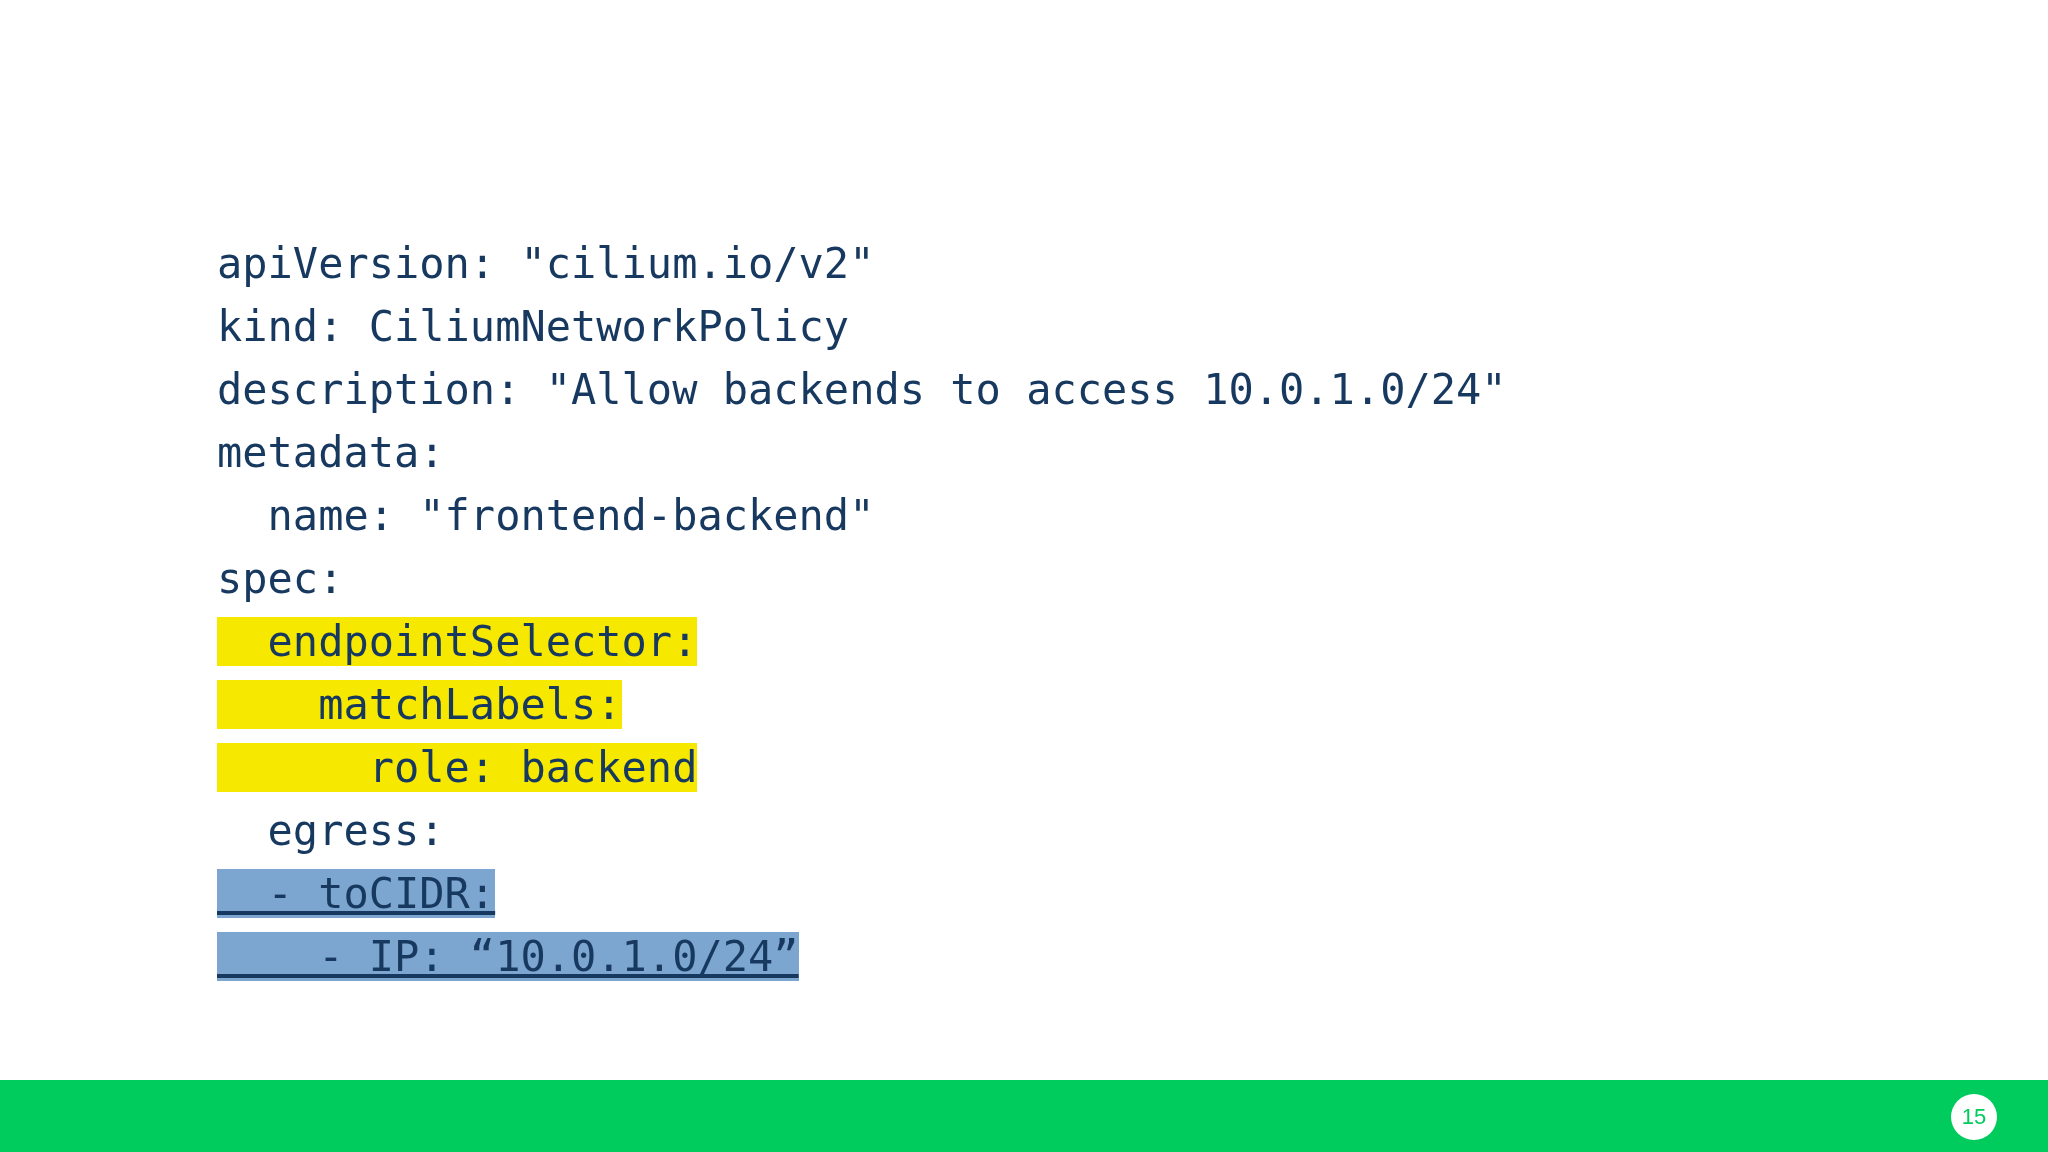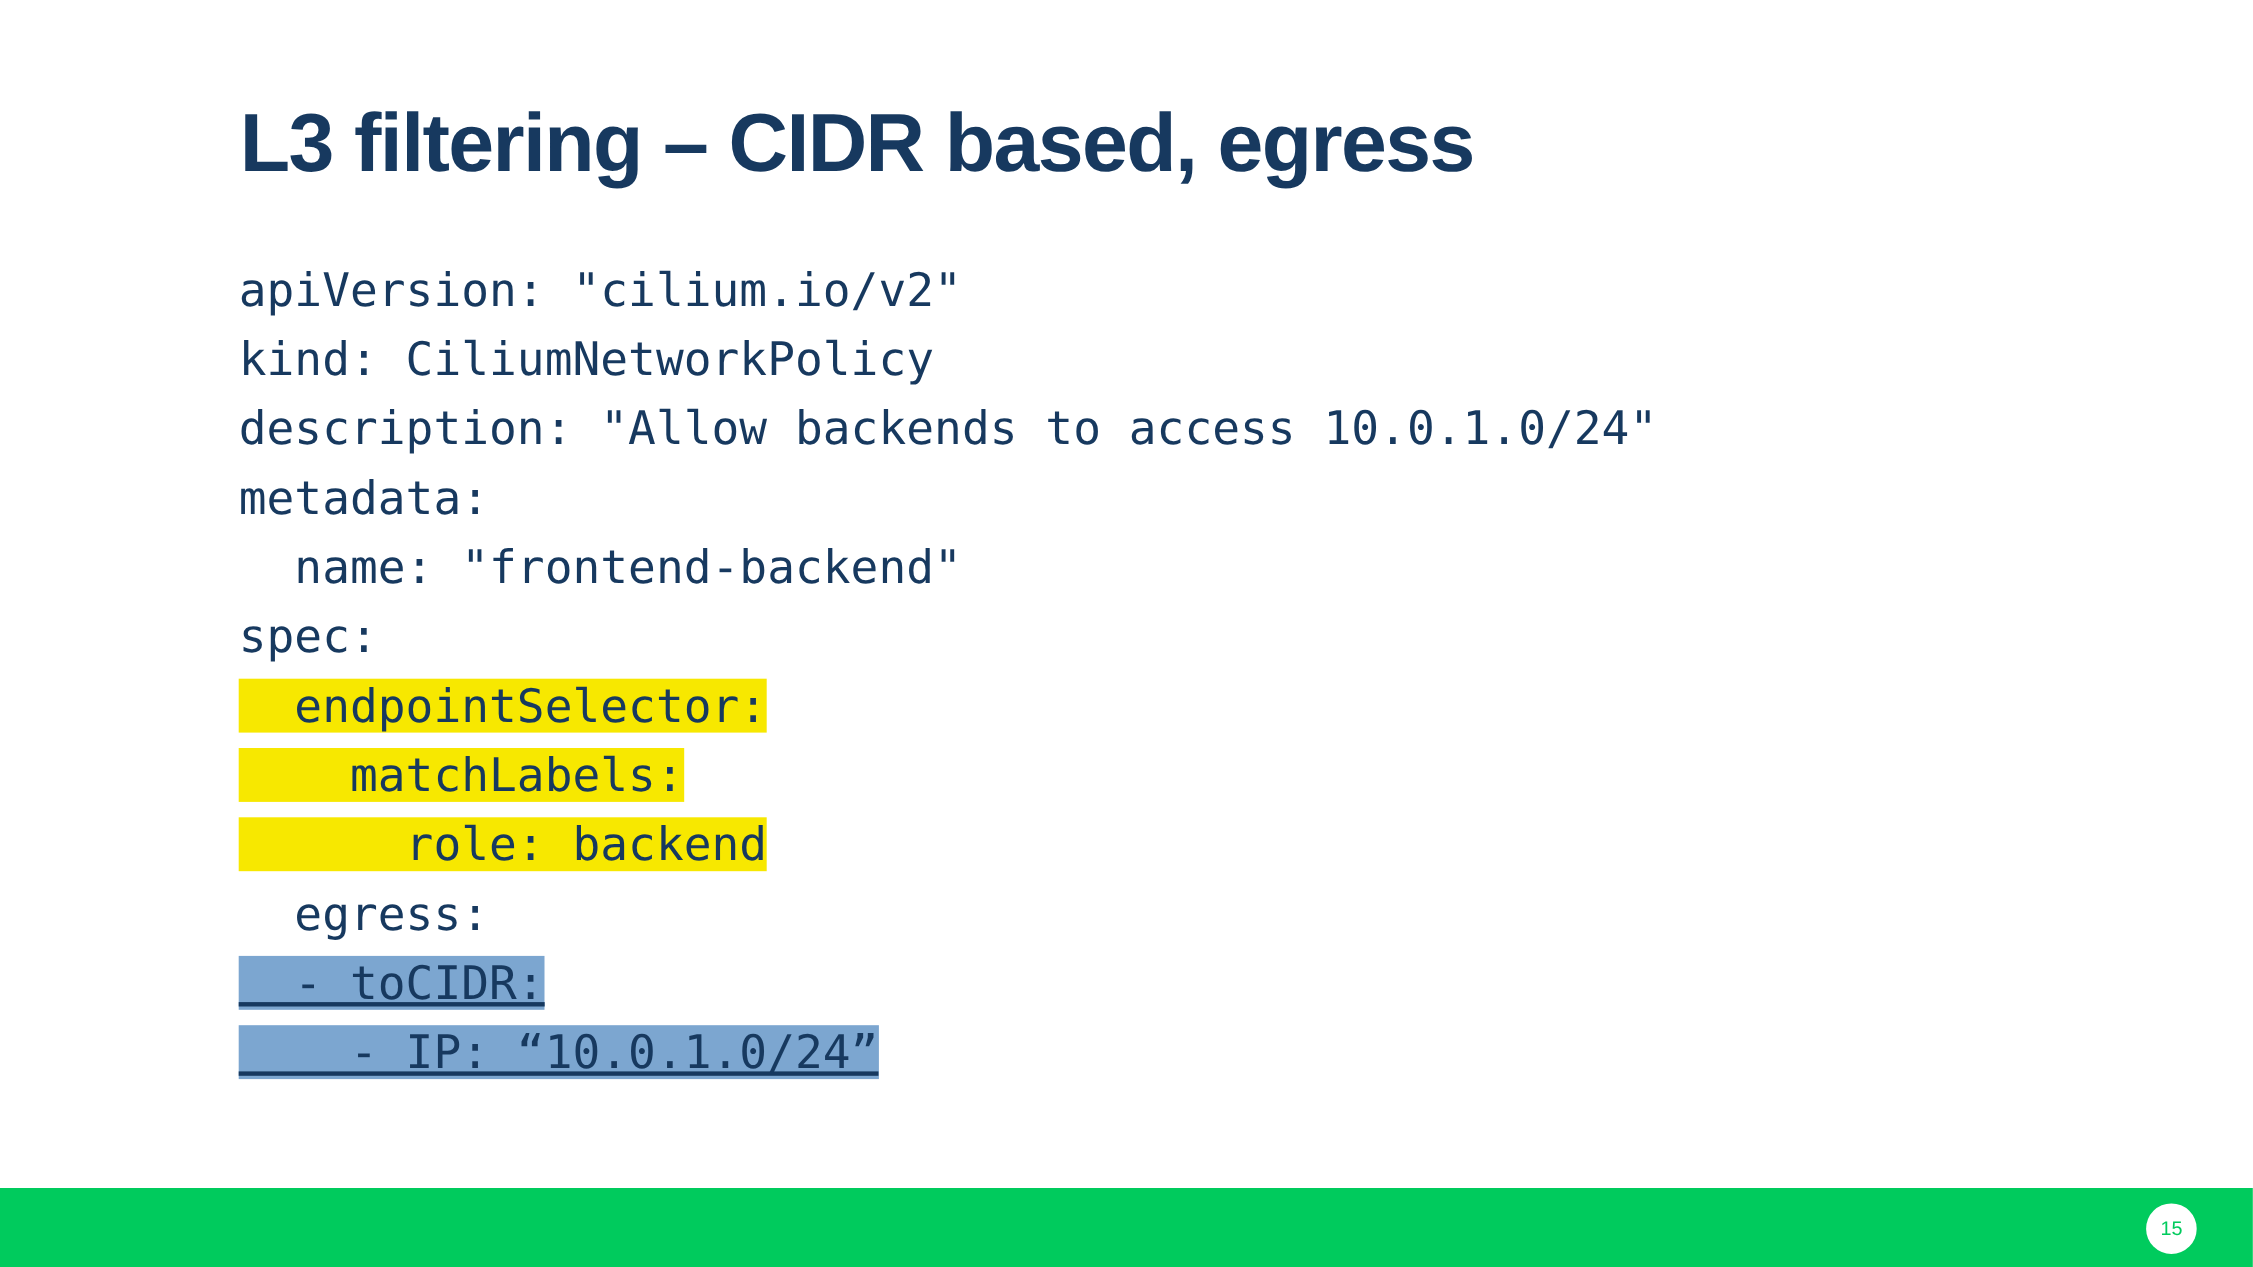--- a/index.html
+++ b/index.html
@@ -60,31 +60,30 @@
     right: 51px;
     top: 14px;
     width: 46px;
     height: 46px;
     border-radius: 50%;
     background: #ffffff;
     color: var(--green);
     display: flex;
     align-items: center;
     justify-content: center;
-    font-size: 18px;
+    font-size: 22px;
     font-weight: 400;
     font-family: "Liberation Sans", sans-serif;
   }
 </style>
 </head>
 <body style="background: rgb(255, 255, 255);">
 
 <div class="slide">
 
-  <h1 class="slide-title">L3 filtering – CIDR based, egress</h1>
 
   <div class="code-block"><div class="code-line"><span class="hl-none">apiVersion: "cilium.io/v2"</span></div><div class="code-line"><span class="hl-none">kind: CiliumNetworkPolicy</span></div><div class="code-line"><span class="hl-none">description: "Allow backends to access 10.0.1.0/24"</span></div><div class="code-line"><span class="hl-none">metadata:</span></div><div class="code-line"><span class="hl-none">  name: "frontend-backend"</span></div><div class="code-line"><span class="hl-none">spec:</span></div><div class="code-line"><span class="hl-yellow">  endpointSelector:</span></div><div class="code-line"><span class="hl-yellow">    matchLabels:</span></div><div class="code-line"><span class="hl-yellow">      role: backend</span></div><div class="code-line"><span class="hl-none">  egress:</span></div><div class="code-line"><span class="hl-blue">  - toCIDR:</span></div><div class="code-line"><span class="hl-blue">    - IP: “10.0.1.0/24”</span></div></div>
 
   <div class="footer-bar">
     <div class="page-badge">
       <span>15</span>
     </div>
   </div>
 
 </div>

